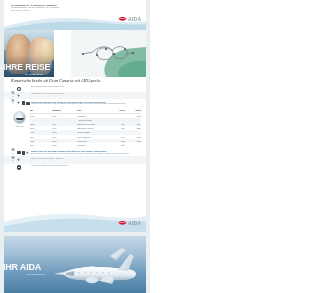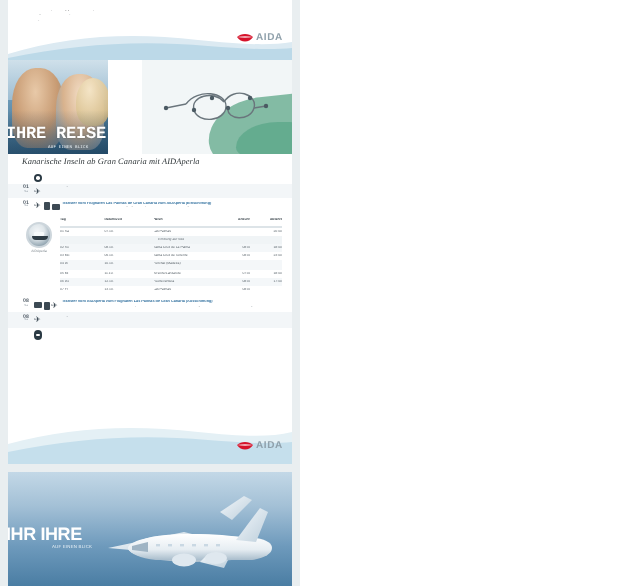--- a/index.html
+++ b/index.html
@@ -29,21 +29,21 @@
   
   .logo{position:absolute;display:flex;align-items:center;gap:1px;}
   .logo .lips{width:9px;height:6px;position:relative;}
   .logo .lips svg{display:block;}
   .logo .wm{font-size:5px;font-weight:bold;color:#8fa0ab;letter-spacing:.3px;line-height:5px;}
   .logo-top{left:114px;top:16px;}
 
   
   .hero{position:absolute;left:0;top:30px;width:142px;height:47px;}
   .heroL{position:absolute;left:0;top:0;width:50px;height:47px;overflow:hidden;
-         background:linear-gradient(170deg,#8fb6cf 0%,#6d9ab8 35%,#4a7794 70%,#2f5a76 100%);font-family:Liberation Mono, monospace;}
+         background:linear-gradient(170deg,#8fb6cf 0%,#6d9ab8 35%,#4a7794 70%,#2f5a76 100%);}
   .heroL .sky{position:absolute;left:0;top:0;width:65px;height:20px;
          background:linear-gradient(180deg,#cfe0ea,#9dbdd2);}
   .heroL .f1{position:absolute;left:2px;top:4px;width:26px;height:40px;border-radius:45% 45% 30% 30%;
          background:radial-gradient(ellipse at 45% 30%,#e8c9a8,#c79a72 55%,#6b8aa2 100%);}
   .heroL .f2{position:absolute;left:24px;top:7px;width:24px;height:38px;border-radius:45% 45% 30% 30%;
          background:radial-gradient(ellipse at 50% 28%,#f2dcc4,#d8b28d 50%,#7d9cb4 100%);}
   .heroL .hair{position:absolute;left:34px;top:9px;width:17px;height:24px;border-radius:50% 50% 40% 40%;
          background:radial-gradient(ellipse at 40% 25%,#f5e6c8,#d9c08e 70%,#b89c6a 100%);opacity:.95;}
   .heroL .shade{position:absolute;left:0;bottom:0;width:65px;height:22px;
          background:linear-gradient(180deg,rgba(40,80,110,0),rgba(25,60,90,.55));}
@@ -382,18 +382,18 @@
         <path d="M18,29 L26,27 L26,32 L18,31 Z" fill="#9fb4c4"></path>
         <g fill="#c9d8e3">
           <rect x="30" y="28" width="2" height="1.2"></rect>
             <rect x="36" y="28" width="2" height="1.2"></rect>
           <rect x="42" y="28" width="2" height="1.2"></rect>
             <rect x="48" y="28" width="2" height="1.2"></rect>
           <rect x="54" y="28" width="2" height="1.2"></rect>
             <rect x="60" y="28" width="2" height="1.2"></rect>
         </g>
       </svg>
-      <div class="flightTitle">IHR IHRE</div>
+      <div class="flightTitle">IHR AIDA</div>
       <div class="flightSub">AUF EINEN BLICK</div>
     </div>
   </div>
 
 </div>
 
 </body></html>

